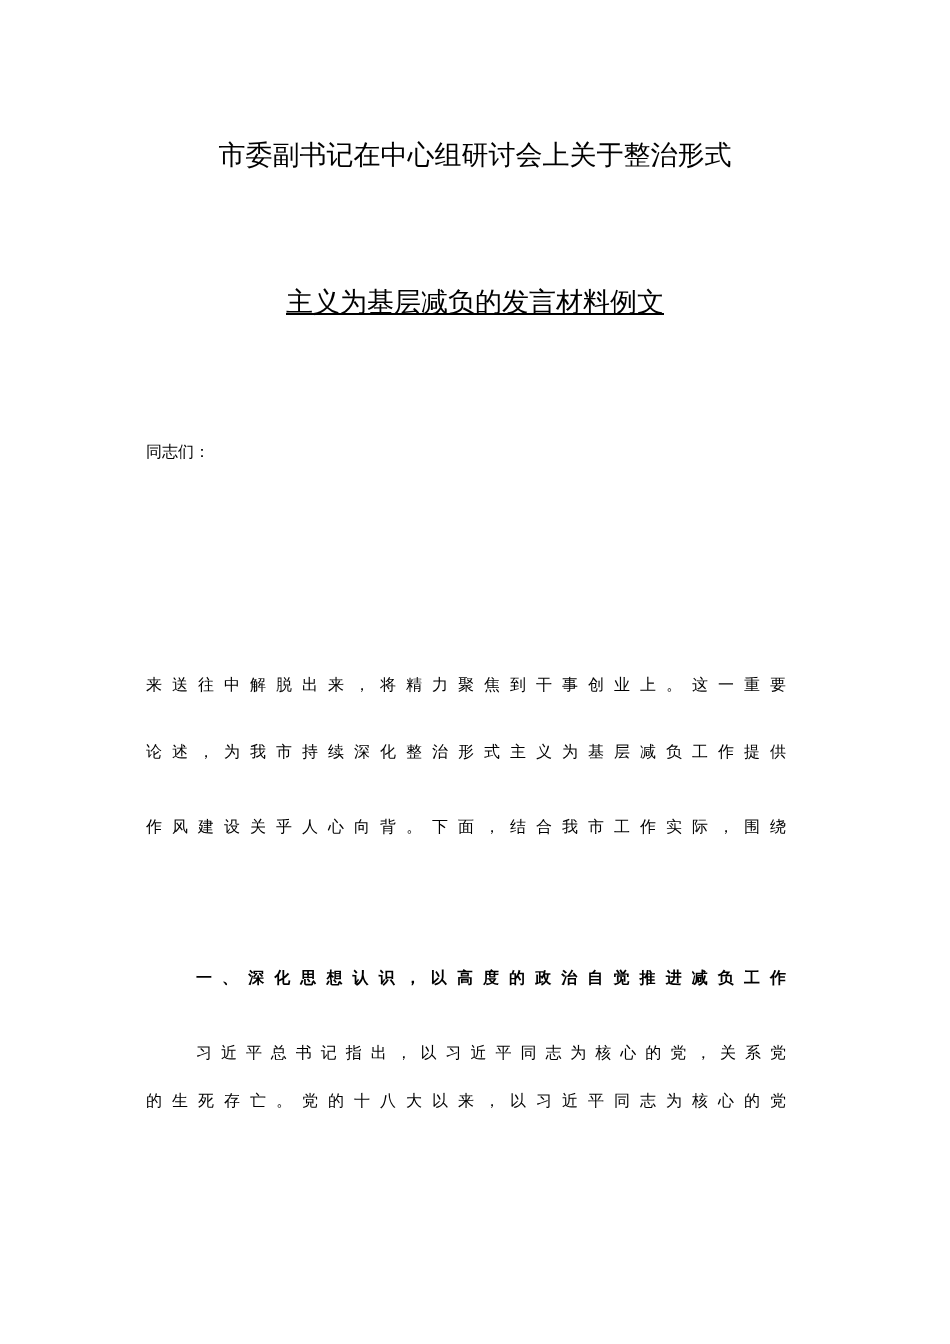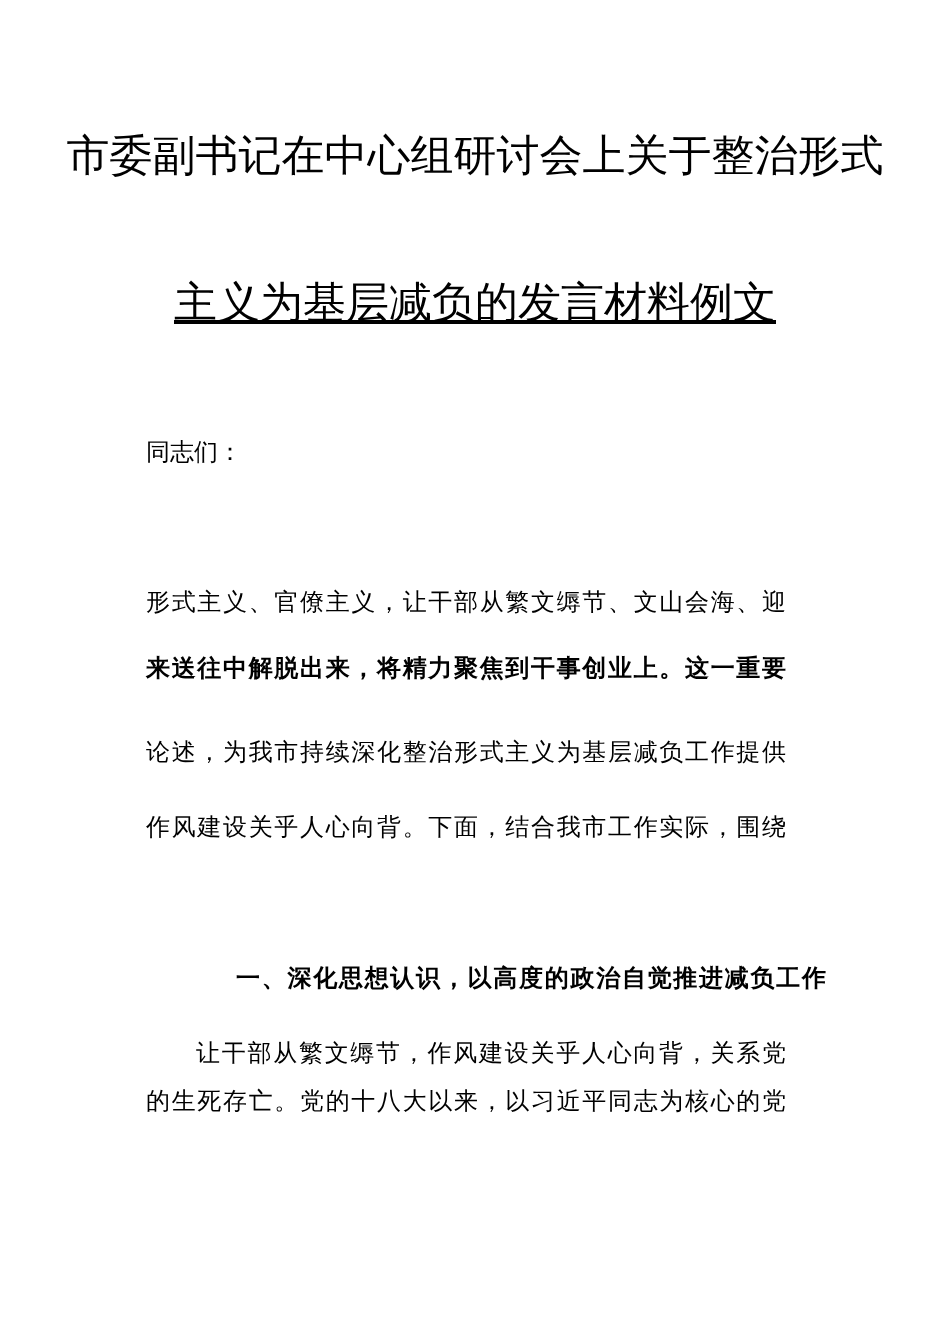--- a/index.html
+++ b/index.html
@@ -1,43 +1,42 @@
 <!DOCTYPE html>
 <html><head>
 <meta charset="utf-8">
 <style>
   html, body { margin: 0; padding: 0; background: #ffffff; }
   body { width: 950px; height: 1344px; position: relative; overflow: hidden; color: #000; }
   .page { position: absolute; left: 0; top: 0; width: 950px; height: 1344px; background: #fff; }
   .title-line {
     position: absolute; left: 0; width: 950px; text-align: center;
     font-family: "DejaVu Sans", "Liberation Sans", sans-serif;
-    font-size: 43px; line-height: 44px; letter-spacing: 0px; white-space: nowrap;
+    font-size: 27px; line-height: 44px; letter-spacing: 0px; white-space: nowrap;
   }
   .body-line {
     position: absolute; left: 146px; width: 640px;
     font-family: "DejaVu Serif", "Liberation Serif", serif;
-    font-size: 24px; line-height: 34px; white-space: nowrap;
+    font-size: 16px; line-height: 34px; white-space: nowrap;
     text-align: justify; text-align-last: justify;
   }
   .body-line.last { text-align-last: left; }
   .body-line.indent { left: 196px; width: 590px; }
   .body-line.heading { font-weight: bold; font-family: "DejaVu Sans", "Liberation Sans", sans-serif; }
 </style>
 </head>
 <body>
 
 <div class="page">
   <div class="title-line" style="top:133px;">市委副书记在中心组研讨会上关于整治形式</div>
   <div class="title-line" style="top:280px;text-decoration:underline;">主义为基层减负的发言材料例文</div>
 
   <div class="body-line last" style="top:435px;">同志们：</div>
 
-  <div class="body-line" style="top:585px;">形式主义、官僚主义，让干部从繁文缛节、文山会海、迎</div>
-  <div class="body-line" style="top:651px;font-weight:bold;">来送往中解脱出来，将精力聚焦到干事创业上。这一重要</div>
+  <div class="body-line" style="top:668px;">来送往中解脱出来，将精力聚焦到干事创业上。这一重要</div>
   <div class="body-line" style="top:735px;">论述，为我市持续深化整治形式主义为基层减负工作提供</div>
   <div class="body-line" style="top:810px;">作风建设关乎人心向背。下面，结合我市工作实际，围绕</div>
 
-  <div class="body-line indent heading" style="top:961px;margin-left:40px;">一、深化思想认识，以高度的政治自觉推进减负工作</div>
+  <div class="body-line indent heading" style="top:961px;">一、深化思想认识，以高度的政治自觉推进减负工作</div>
 
-  <div class="body-line indent" style="top:1036px;">让干部从繁文缛节，作风建设关乎人心向背，关系党</div>
+  <div class="body-line indent" style="top:1036px;">习近平总书记指出，以习近平同志为核心的党，关系党</div>
   <div class="body-line" style="top:1084px;">的生死存亡。党的十八大以来，以习近平同志为核心的党</div>
 </div>
 
 </body></html>

